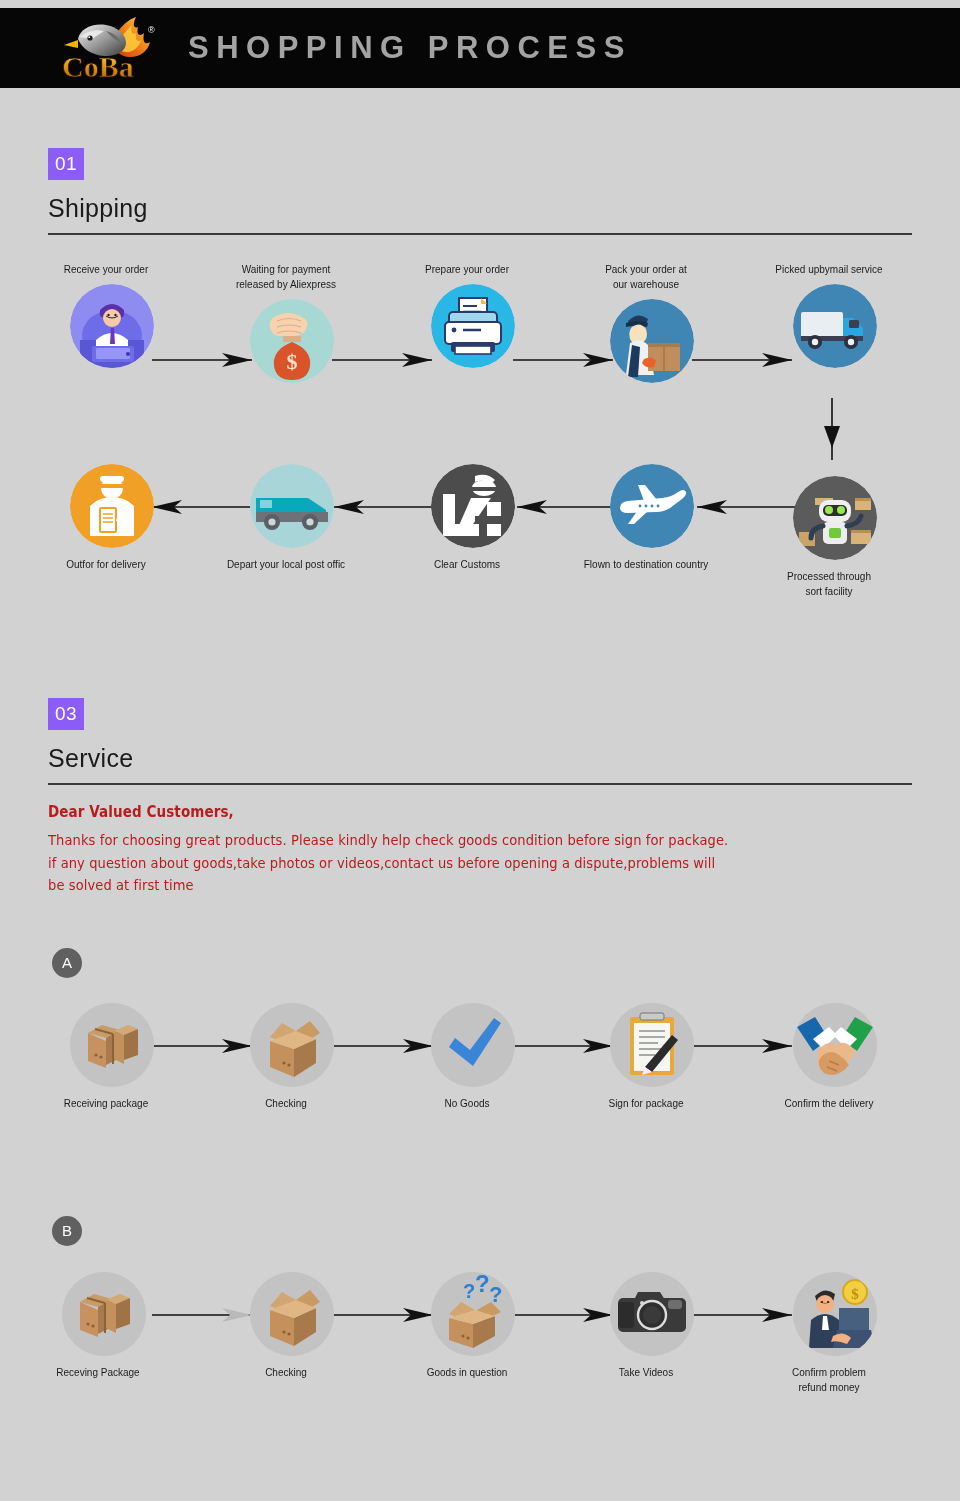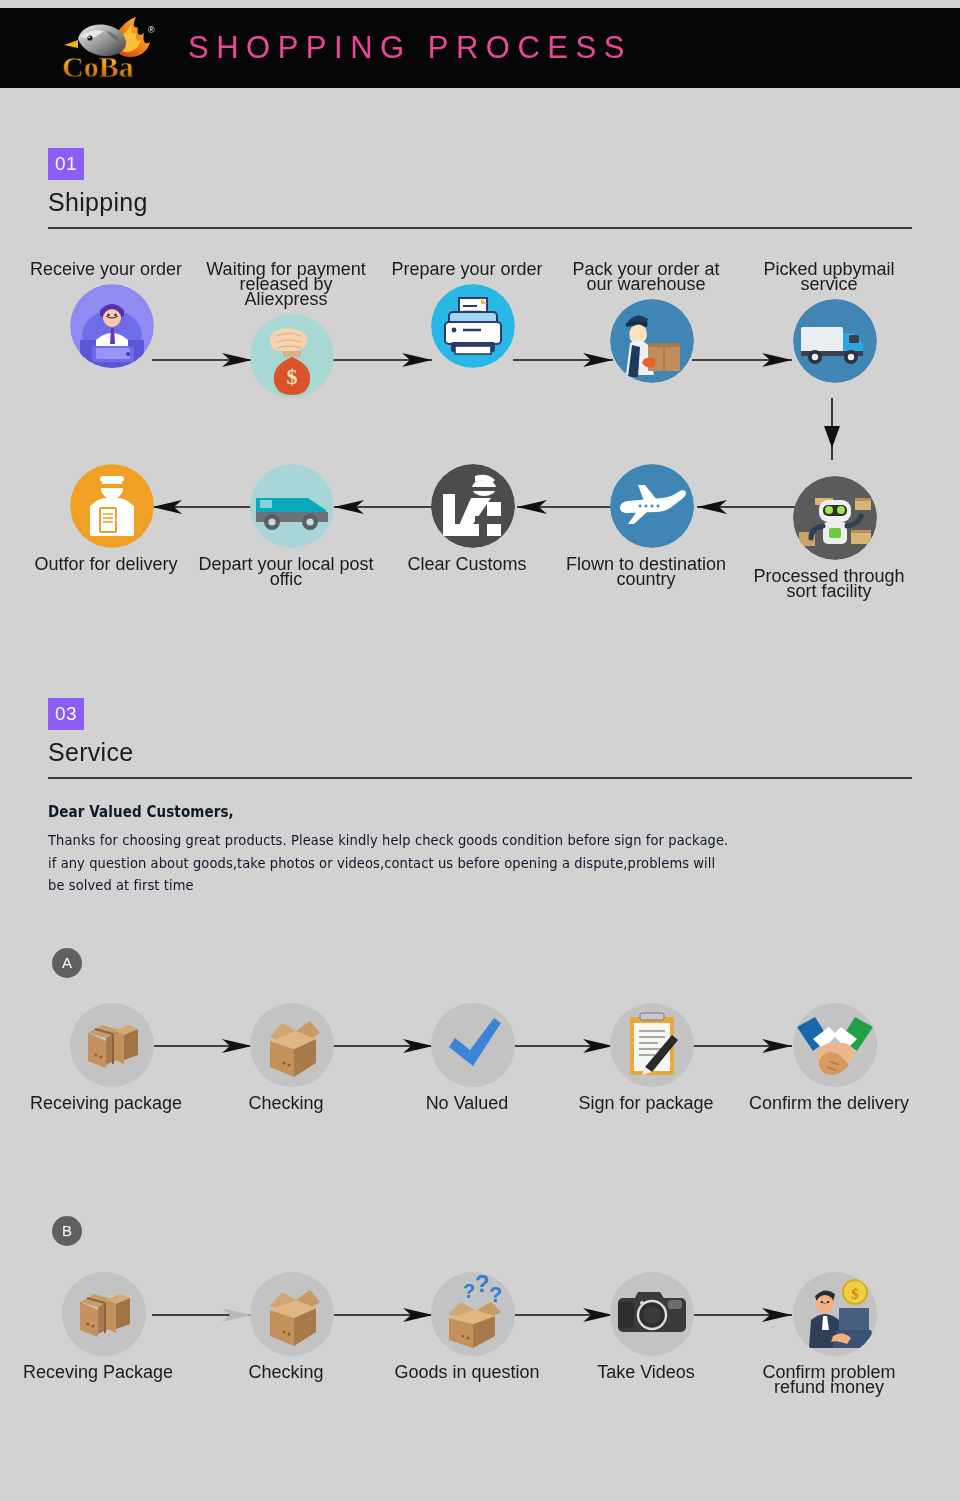--- a/index.html
+++ b/index.html
@@ -27,23 +27,23 @@
     align-items: center;
   }
   .logo {
     position: relative;
     width: 120px; height: 66px;
     margin-left: 56px;
     flex: 0 0 auto;
   }
   .logo svg { display:block; }
   .banner-title {
-    color: #ec4899;
+    color: #a3a3a3;
     font-size: 31px;
-    font-weight: normal;
+    font-weight: bold;
     letter-spacing: 7.5px;
     margin-left: 12px;
     font-family: "Liberation Sans", sans-serif;
   }
 
   
   .section-head { position: absolute; left: 48px; width: 864px; }
   .sec-num {
     display: inline-block;
     background: #8b5cf6;
@@ -51,60 +51,60 @@
     font-size: 19px;
     font-weight: 500;
     line-height: 1;
     padding: 6px 7px 7px 7px;
     letter-spacing: 0.5px;
   }
   .sec-title {
     font-size: 25px;
     color: #1b1b1b;
     font-weight: normal;
-    margin-top: 8px;
+    margin-top: 14px;
     letter-spacing: 0.3px;
   }
   .sec-rule {
     margin-top: 10px;
     width: 864px;
     height: 2px;
     background: #3a3a3a;
   }
 
   
   .flow { position: absolute; left: 0; width: 960px; }
   .node { position: absolute; text-align: center; }
   .circle {
     width: 84px; height: 84px;
     border-radius: 50%;
     overflow: hidden;
     position: relative;
     margin: 0 auto;
   }
   .cap {
-    font-size: 18px;
+    font-size: 10px;
     color: #1c1c1c;
     line-height: 15px;
     white-space: pre-line;
     width: 180px;
     margin-left: -48px;
   }
   .cap.above { margin-bottom: 7px; }
   .cap.below { margin-top: 9px; }
 
   .arrow { position: absolute; }
 
   
   .service-text {
     position: absolute;
     left: 48px;
     width: 820px;
     font-family: "DejaVu Sans Condensed", "Liberation Sans Narrow", "Liberation Sans", sans-serif;
-    color: #0f172a;
+    color: #b91c1c;
   }
   .service-text .lead {
     font-size: 15px;
     font-weight: bold;
     letter-spacing: .1px;
     margin-bottom: 8px;
   }
   .service-text p {
     font-size: 14.5px;
     line-height: 22.5px;
@@ -470,21 +470,21 @@
       <div class="cap below">Checking</div>
     </div>
 
     <div class="node" style="left:425px; top:0px; width:96px;">
       <div class="circle graycircle">
         <svg width="84" height="84" viewBox="0 0 84 84">
           <circle cx="42" cy="42" r="42" fill="#c3c3c3"></circle>
           <path d="M18 44 l6 -9 l15 12 l24 -32 l7 5 l-28 43 Z" fill="#3b85d8"></path>
         </svg>
       </div>
-      <div class="cap below">No Valued</div>
+      <div class="cap below">No Goods</div>
     </div>
 
     <div class="node" style="left:604px; top:0px; width:96px;">
       <div class="circle graycircle">
         <svg width="84" height="84" viewBox="0 0 84 84">
           <circle cx="42" cy="42" r="42" fill="#c3c3c3"></circle>
           <rect x="20" y="14" width="44" height="58" rx="2" fill="#e8a93c"></rect>
           <rect x="24" y="20" width="36" height="48" fill="#f6f6f2"></rect>
           <rect x="30" y="10" width="24" height="7" rx="2" fill="#c9c9c9" stroke="#777" stroke-width="1"></rect>
           <line x1="29" y1="28" x2="55" y2="28" stroke="#8e8e8e" stroke-width="1.6"></line>

